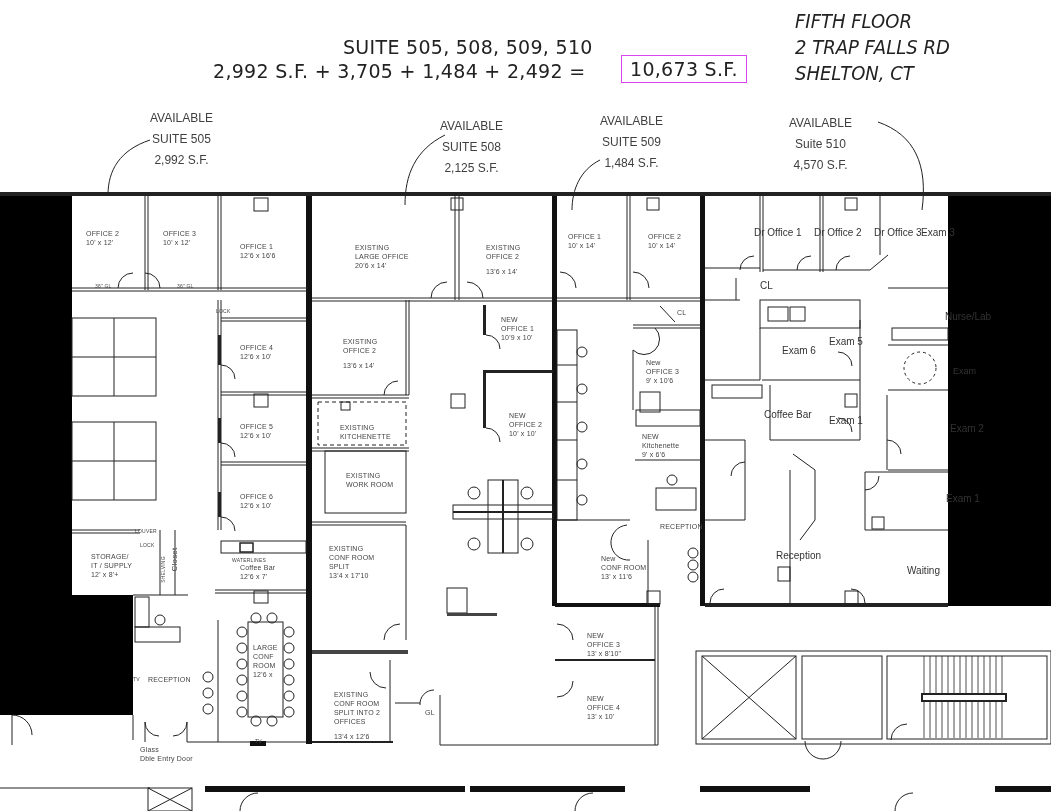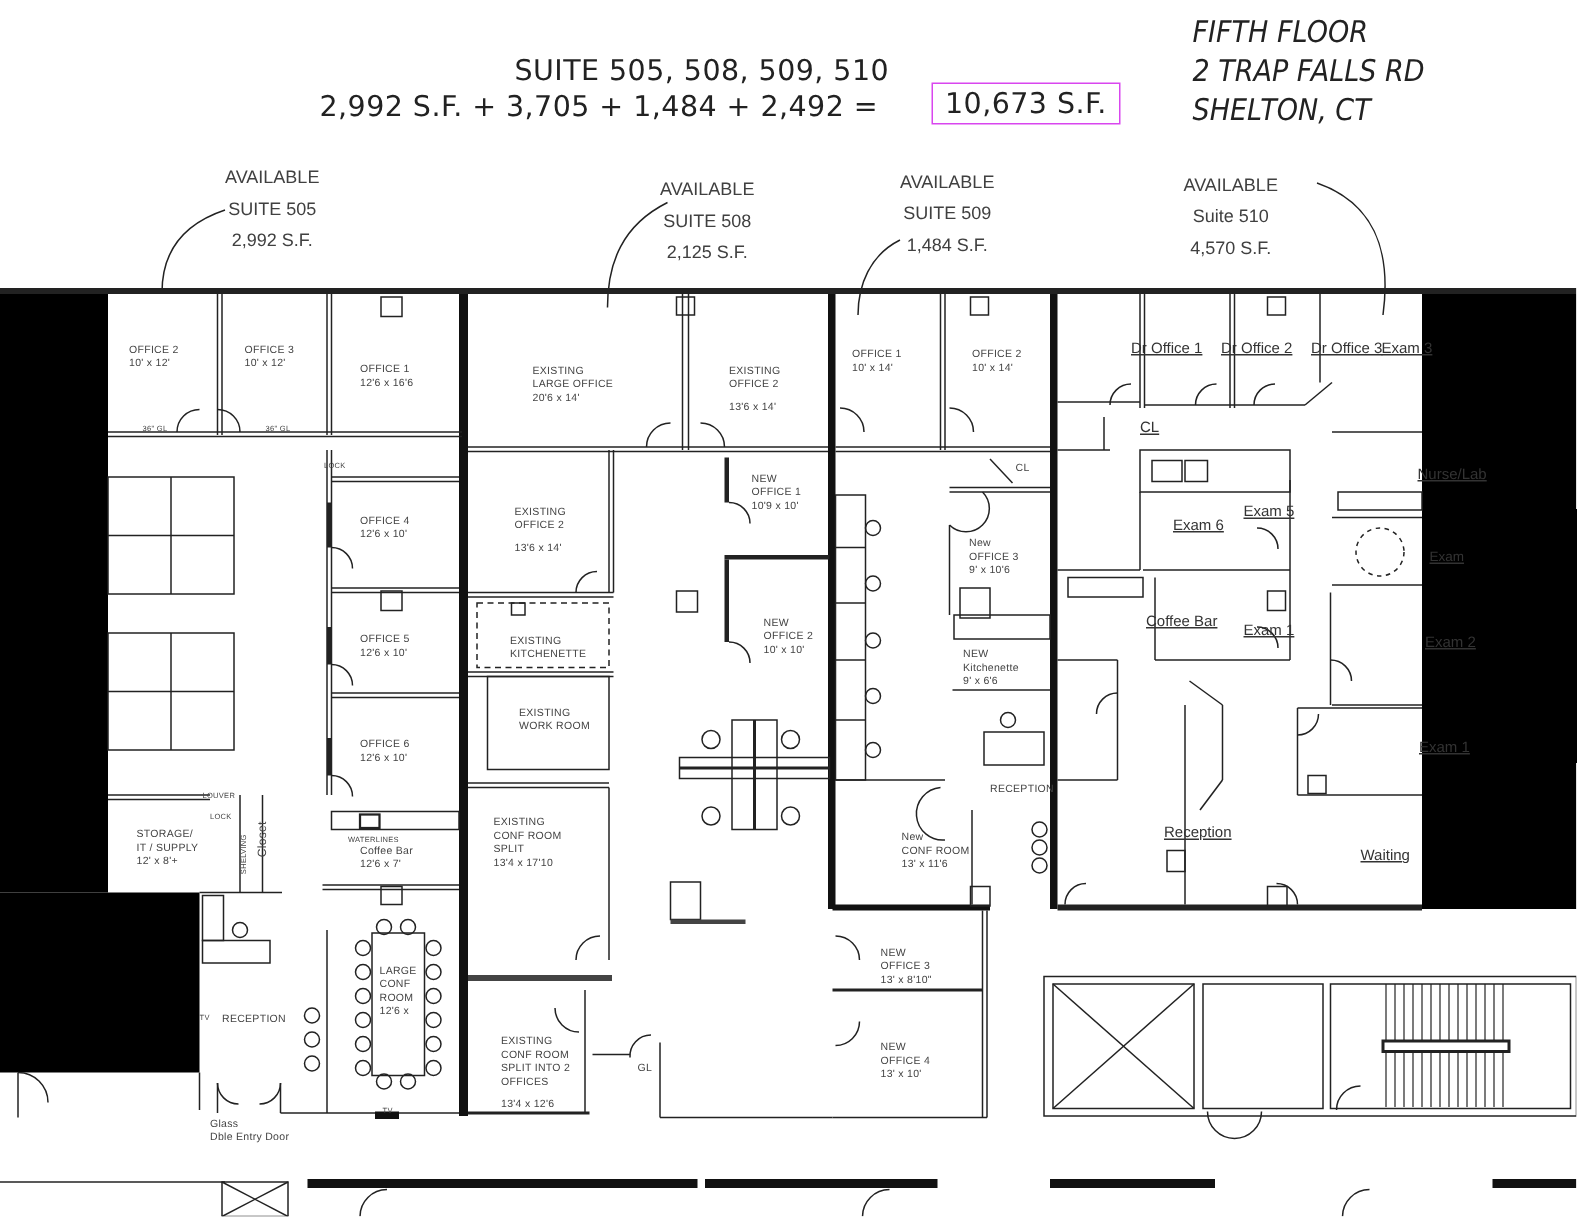--- a/index.html
+++ b/index.html
@@ -3,21 +3,21 @@
 <meta charset="utf-8">
 <style>
   html,body{margin:0;padding:0;background:#fff;}
   body{width:1051px;height:811px;position:relative;overflow:hidden;font-family:"Liberation Sans",sans-serif;color:#222;}
   .abs{position:absolute;}
   .hdr{font-family:"DejaVu Sans",sans-serif;font-size:19px;color:#222;white-space:nowrap;letter-spacing:0.3px;}
   .addr{font-family:"DejaVu Sans",sans-serif;font-style:italic;font-size:20px;line-height:26px;color:#222;white-space:nowrap;transform:scaleX(0.9);transform-origin:left top;}
   .total-box{border:1px solid #d946ef;padding:2px 8px;}
   .suite-label{font-family:Liberation Sans, sans-serif;font-size:12px;line-height:21px;text-align:center;white-space:nowrap;color:#404040;}
   .room{font-size:7px;line-height:9px;color:#444;white-space:nowrap;letter-spacing:0.2px;}
-  .room-u{font-size:10px;color:#333;white-space:nowrap;text-decoration:underline;padding-left:45px;}
+  .room-u{font-size:10px;color:#333;white-space:nowrap;padding-left:45px;}
   svg{position:absolute;left:0;top:0;}
 </style>
 </head>
 <body>
 
 <div class="abs hdr" style="left:343px;top:36px;">SUITE 505,  508, 509, 510</div>
 <div class="abs hdr" style="left:213px;top:60px;">2,992 S.F. + 3,705 + 1,484 + 2,492 =</div>
 <div class="abs hdr total-box" style="left:621px;top:55px;">10,673 S.F.</div>
 
 <div class="abs addr" style="left:795px;top:8px;">

